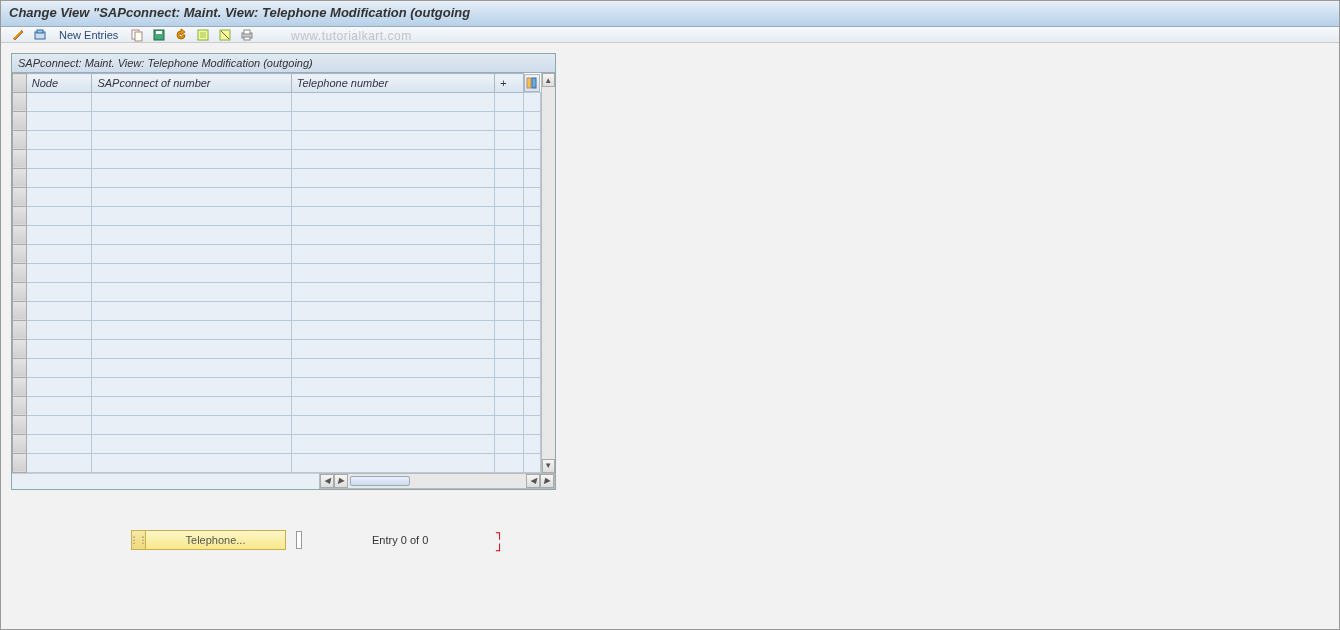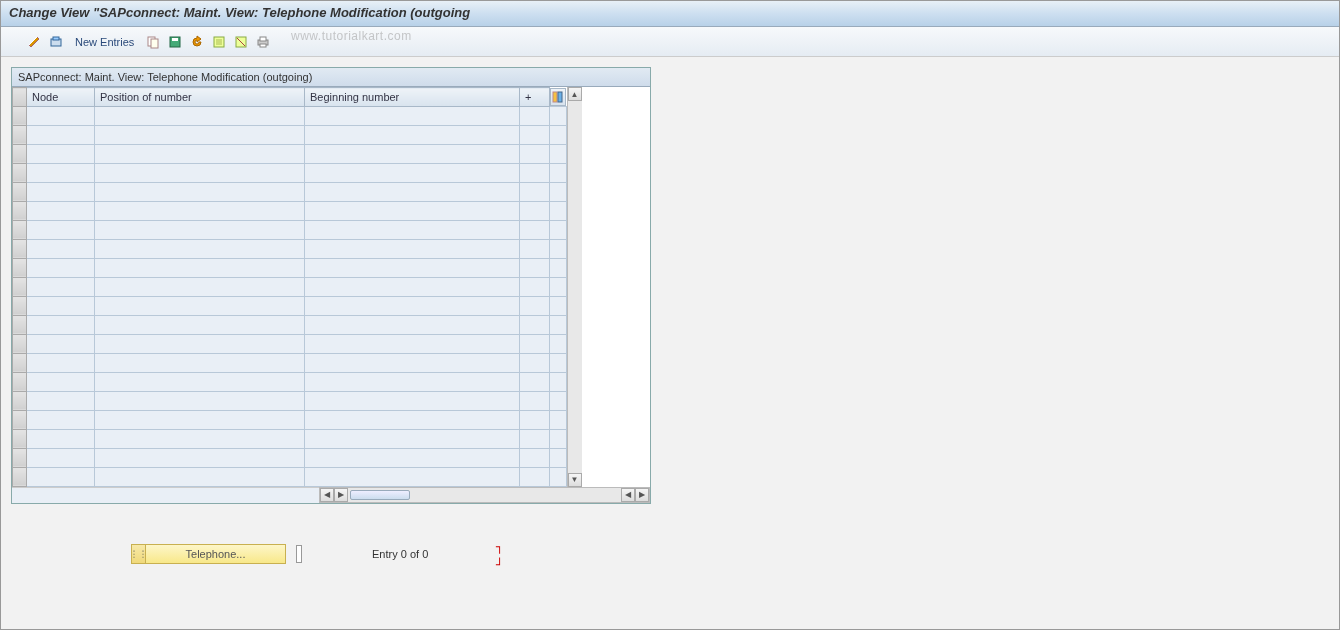--- a/index.html
+++ b/index.html
@@ -20,22 +20,22 @@
   border-bottom: 1px solid #9ab;
 }
 .title-bar .title {
   font-weight: bold;
   font-style: italic;
   font-size: 13px;
   color: #333;
 }
 .toolbar {
   background: linear-gradient(to bottom, #f7f9fb, #e5ecf3);
-  height: 30px;
-  padding: 3px 24px;
+  height: 16px;
+  padding: 3px 8px;
   border-bottom: 1px solid #ccc;
   display: flex;
   align-items: center;
   gap: 4px;
   position: relative;
 }
 .toolbar .icon-btn {
   width: 18px;
   height: 18px;
   display: inline-flex;
@@ -55,23 +55,24 @@
   top: 2px;
   font-size: 12px;
   color: rgba(150,150,150,0.5);
   pointer-events: none;
   letter-spacing: 0.5px;
 }
 .main-area {
   padding: 10px;
 }
 .table-panel {
-  width: 640px;
+  width: 545px;
   border: 1px solid #8aa;
   background: #fff;
+  font-style: italic;
 }
 .panel-header {
   background: linear-gradient(to bottom, #e1eaf3, #cfdceb);
   padding: 3px 6px;
   font-size: 11px;
   color: #333;
   border-bottom: 1px solid #9ab;
 }
 .grid-wrap {
   display: flex;
@@ -241,22 +242,22 @@
 
 <div class="main-area">
   <div class="table-panel">
     <div class="panel-header">SAPconnect: Maint. View: Telephone Modification (outgoing)</div>
     <div class="grid-wrap">
       <table class="grid">
         <thead>
           <tr>
             <th class="rowmark"></th>
             <th class="col-node">Node</th>
-            <th class="col-begin">Position of number</th>
-            <th class="col-sub">Beginning number</th>
+            <th class="col-begin">SAPconnect of number</th>
+            <th class="col-sub">Telephone number</th>
             <th class="col-plus">+</th>
             <th class="settings-col" style="padding:0;">
               <svg width="12" height="12">
                   <rect x="1" y="1" width="4" height="10" fill="#f5c242" stroke="#b88"></rect>
                   <rect x="6" y="1" width="4" height="10" fill="#6ab0e8" stroke="#468"></rect>
                 </svg>
             </th>
           </tr>
         </thead>
         <tbody id="grid-body">

